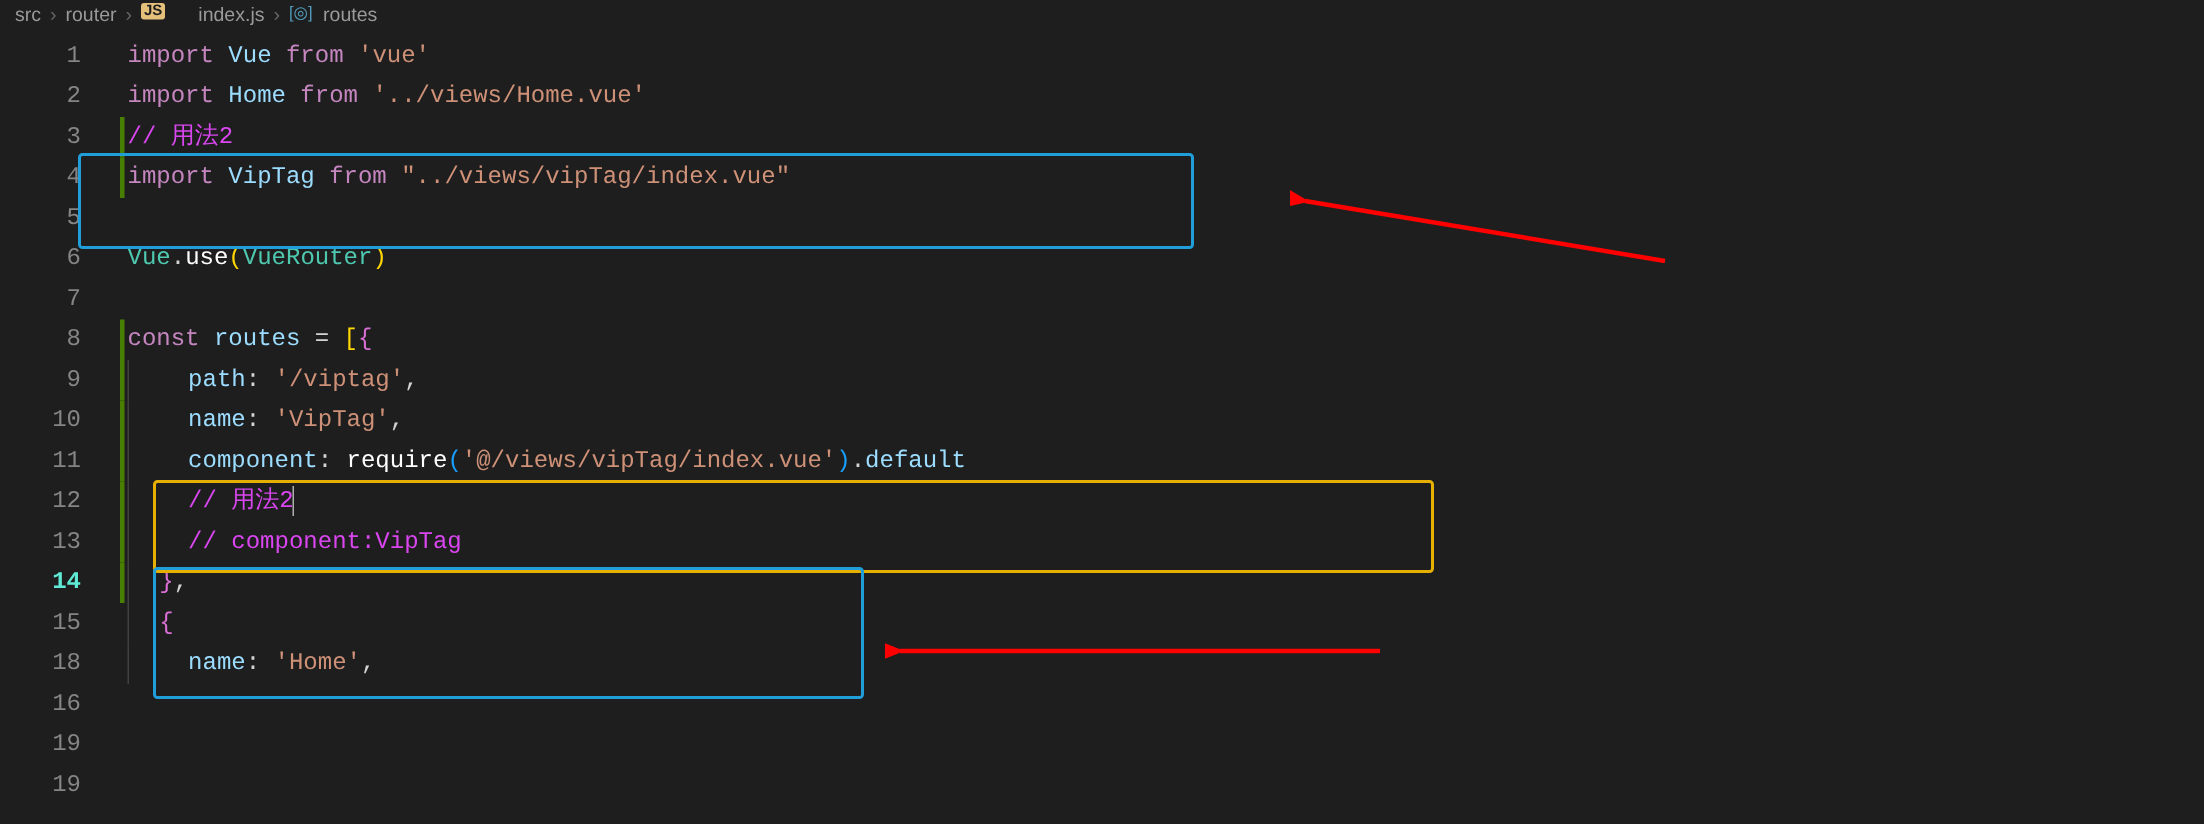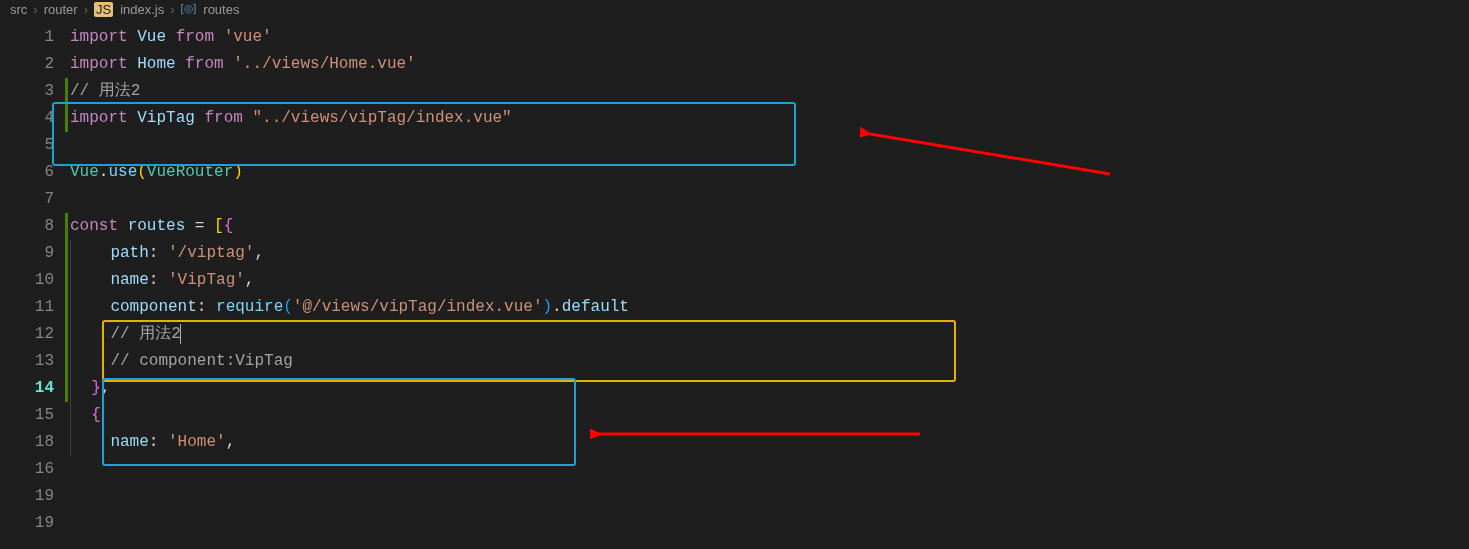--- a/index.html
+++ b/index.html
@@ -1,35 +1,35 @@
 <!DOCTYPE html>
 <html><head>
 <meta charset="utf-8">
 <style>
 html,body{margin:0;padding:0;background:#1e1e1e;color:#d4d4d4;font-family:Consolas,'Courier New',monospace;font-size:16px;overflow:hidden;width:1469px;height:549px;}
 body{position:relative;}
 .breadcrumbs{display:flex;align-items:flex-start;gap:4px;font-size:13px;color:#9a9a9a;padding:2px 10px;font-family:-apple-system,Segoe UI,sans-serif;height:20px;}
 .breadcrumbs .sep{color:#666;margin:0 2px;}
-.js-icon{color:#e5c07b;font-weight:normal;margin-right:3px;font-size:13px;background:#e5c07b;color:#1e1e1e;padding:0 2px;border-radius:2px;}
+.js-icon{color:#e5c07b;font-weight:bold;margin-right:18px;font-size:10px;background:#e5c07b;color:#1e1e1e;padding:0 2px;border-radius:2px;}
 .arr-icon{color:#519aba;font-size:11px;margin-right:3px;}
 .editor{position:relative;display:flex;height:calc(100% - 22px);}
 .gutter{width:70px;text-align:right;color:#858585;user-select:none;padding-right:16px;box-sizing:border-box;}
 .gutter div{height:27px;line-height:27px;}
 .gutter .cur{color:#5eead4;font-weight:bold;}
 .code{position:relative;flex:1;}
-.line{height:27px;line-height:27px;white-space:pre;position:relative;}
+.line{height:27px;line-height:27px;white-space:pre;position:relative;margin-left:15px;}
 .mod-bar{position:absolute;left:-5px;top:0;width:3px;height:100%;background:#487e02;}
 .indent{display:inline-block;border-left:1px solid #404040;width:1px;height:27px;vertical-align:top;}
 
 .kw{color:#c586c0;}
 .var{color:#9cdcfe;}
 .cls{color:#4ec9b0;}
 .str{color:#ce9178;}
-.cmt{color:#a3a3a3;}
-.fn{color:#7dd3fc;}
+.cmt{color:#d946ef;}
+.fn{color:#ffffff;}
 .w{color:#d4d4d4;}
 .y{color:#ffd602;}
 .p{color:#da70d6;}
 .b{color:#179fff;}
 
 .box{position:absolute;border:2px solid;border-radius:3px;pointer-events:none;}
 .box-blue{border-color:#1f9eda;}
 .box-yellow{border-color:#e5b000;}
 
 svg.arrow{position:absolute;pointer-events:none;}

